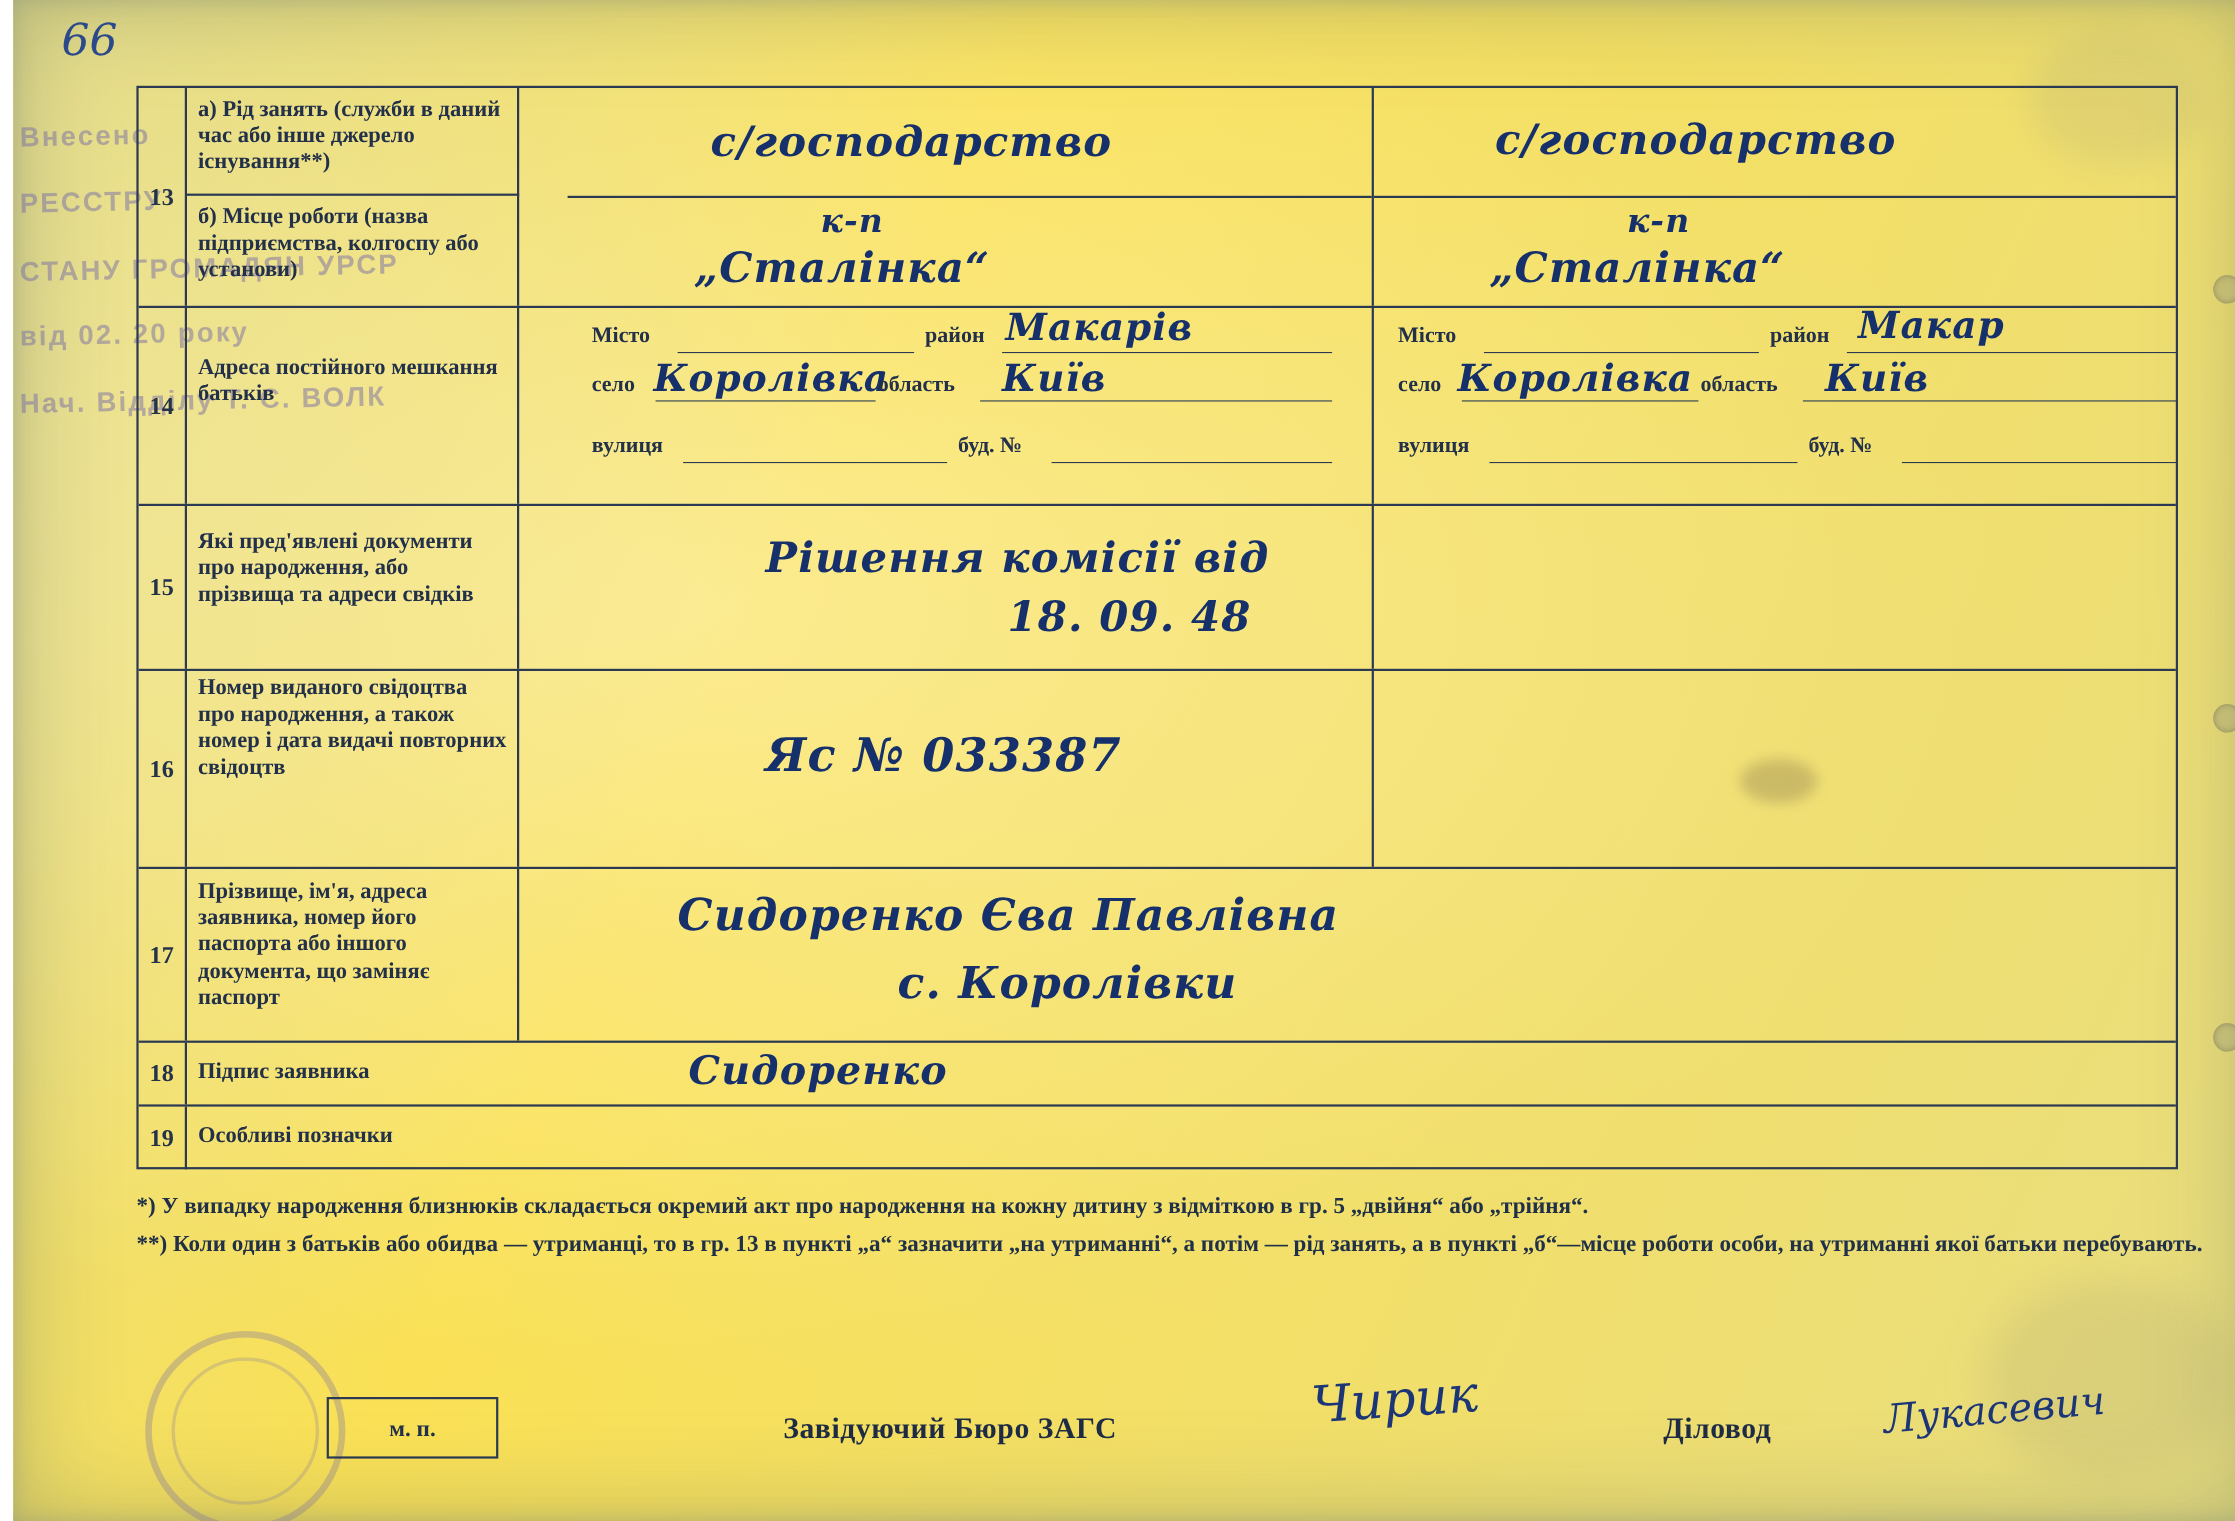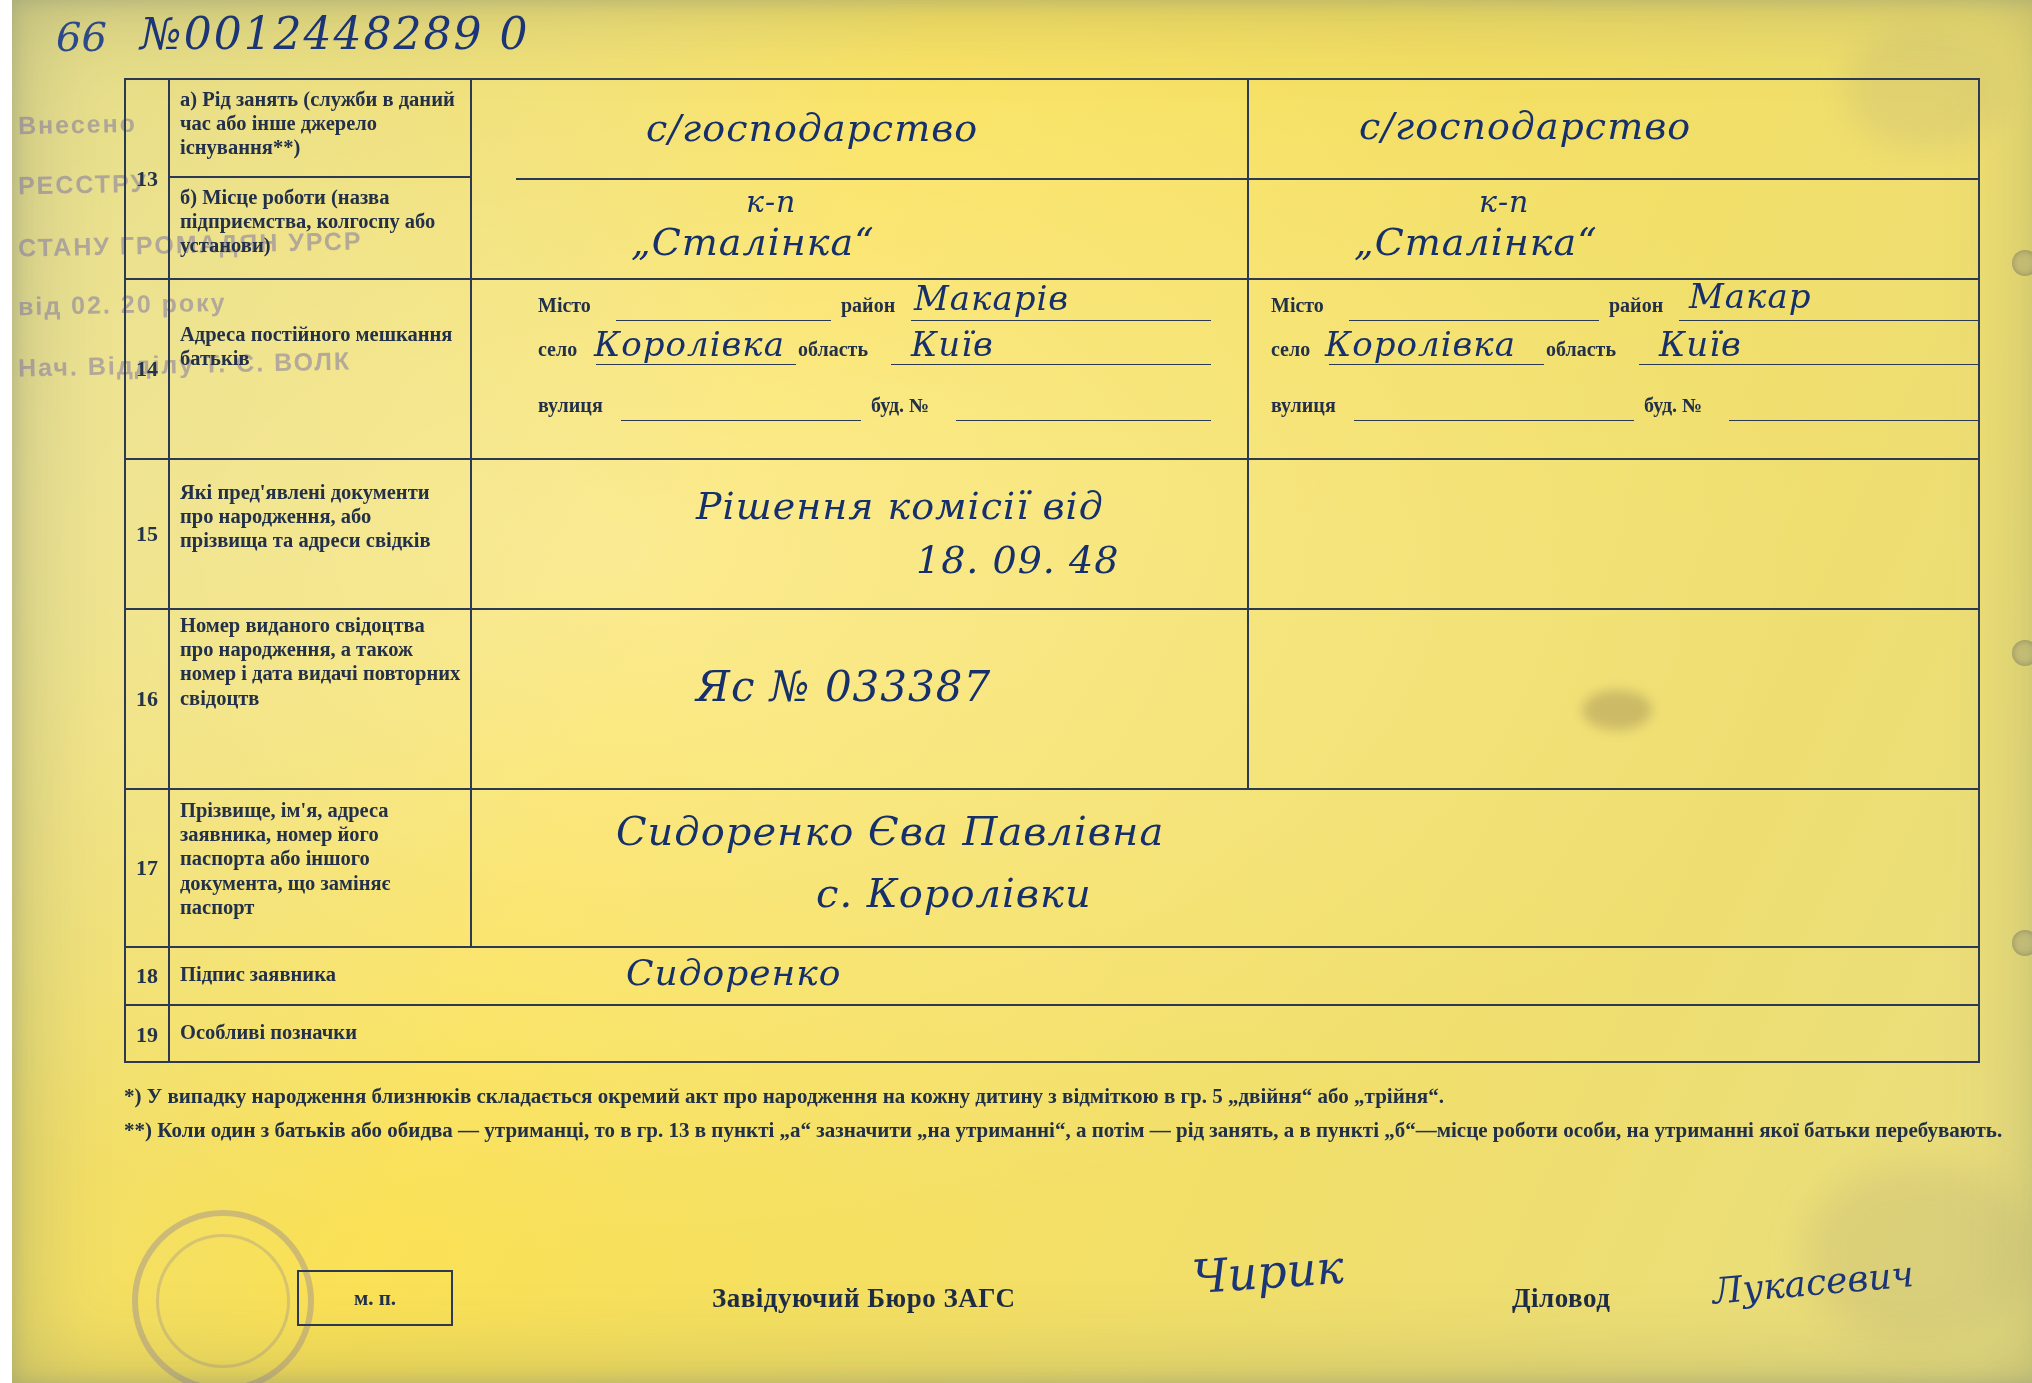--- a/index.html
+++ b/index.html
@@ -106,21 +106,21 @@
     box-sizing: border-box;
   }
 
   
   .hw {
     position: absolute;
     font-family: "DejaVu Serif", serif;
     font-style: italic;
     color: #16306b;
     white-space: nowrap;
-    font-weight: 400;
+    font-weight: 700;
     letter-spacing: 1px;
   }
 
   
   .pl {
     position: absolute;
     font-size: 20px;
     color: #223049;
     font-weight: bold;
   }
@@ -268,23 +268,20 @@
   <div class="stain" style="right:40px; top:30px; width:160px; height:120px; background:rgba(170,165,120,0.20); filter:blur(14px);"></div>
   <div class="stain" style="right:10px; bottom:40px; width:230px; height:180px; background:rgba(165,160,120,0.22); filter:blur(18px);"></div>
   <div class="stain" style="left:1570px; top:690px; width:70px; height:40px; background:rgba(120,100,70,0.30); filter:blur(6px);"></div>
   <div class="edge-shade"></div>
 
   <div class="punch" style="top:250px;"></div>
   <div class="punch" style="top:640px;"></div>
   <div class="punch" style="top:930px;"></div>
 
   <div class="corner-mark">66</div>
-  <div class="doc-number">
-    <span>№</span><span>0012448289 0</span>
-  </div>
 
   <div class="stamp-text" style="top:110px;">Внесено</div>
   <div class="stamp-text" style="top:170px;">РЕССТРУ</div>
   <div class="stamp-text" style="top:230px;">СТАНУ ГРОМАДЯН УРСР</div>
   <div class="stamp-text" style="top:290px;">від 02. 20   року</div>
   <div class="stamp-text" style="top:350px;">Нач. Відділу  Т. С. ВОЛК</div>
 
   <div class="table">
 
     <div class="row" style="top:0; height:200px;">

